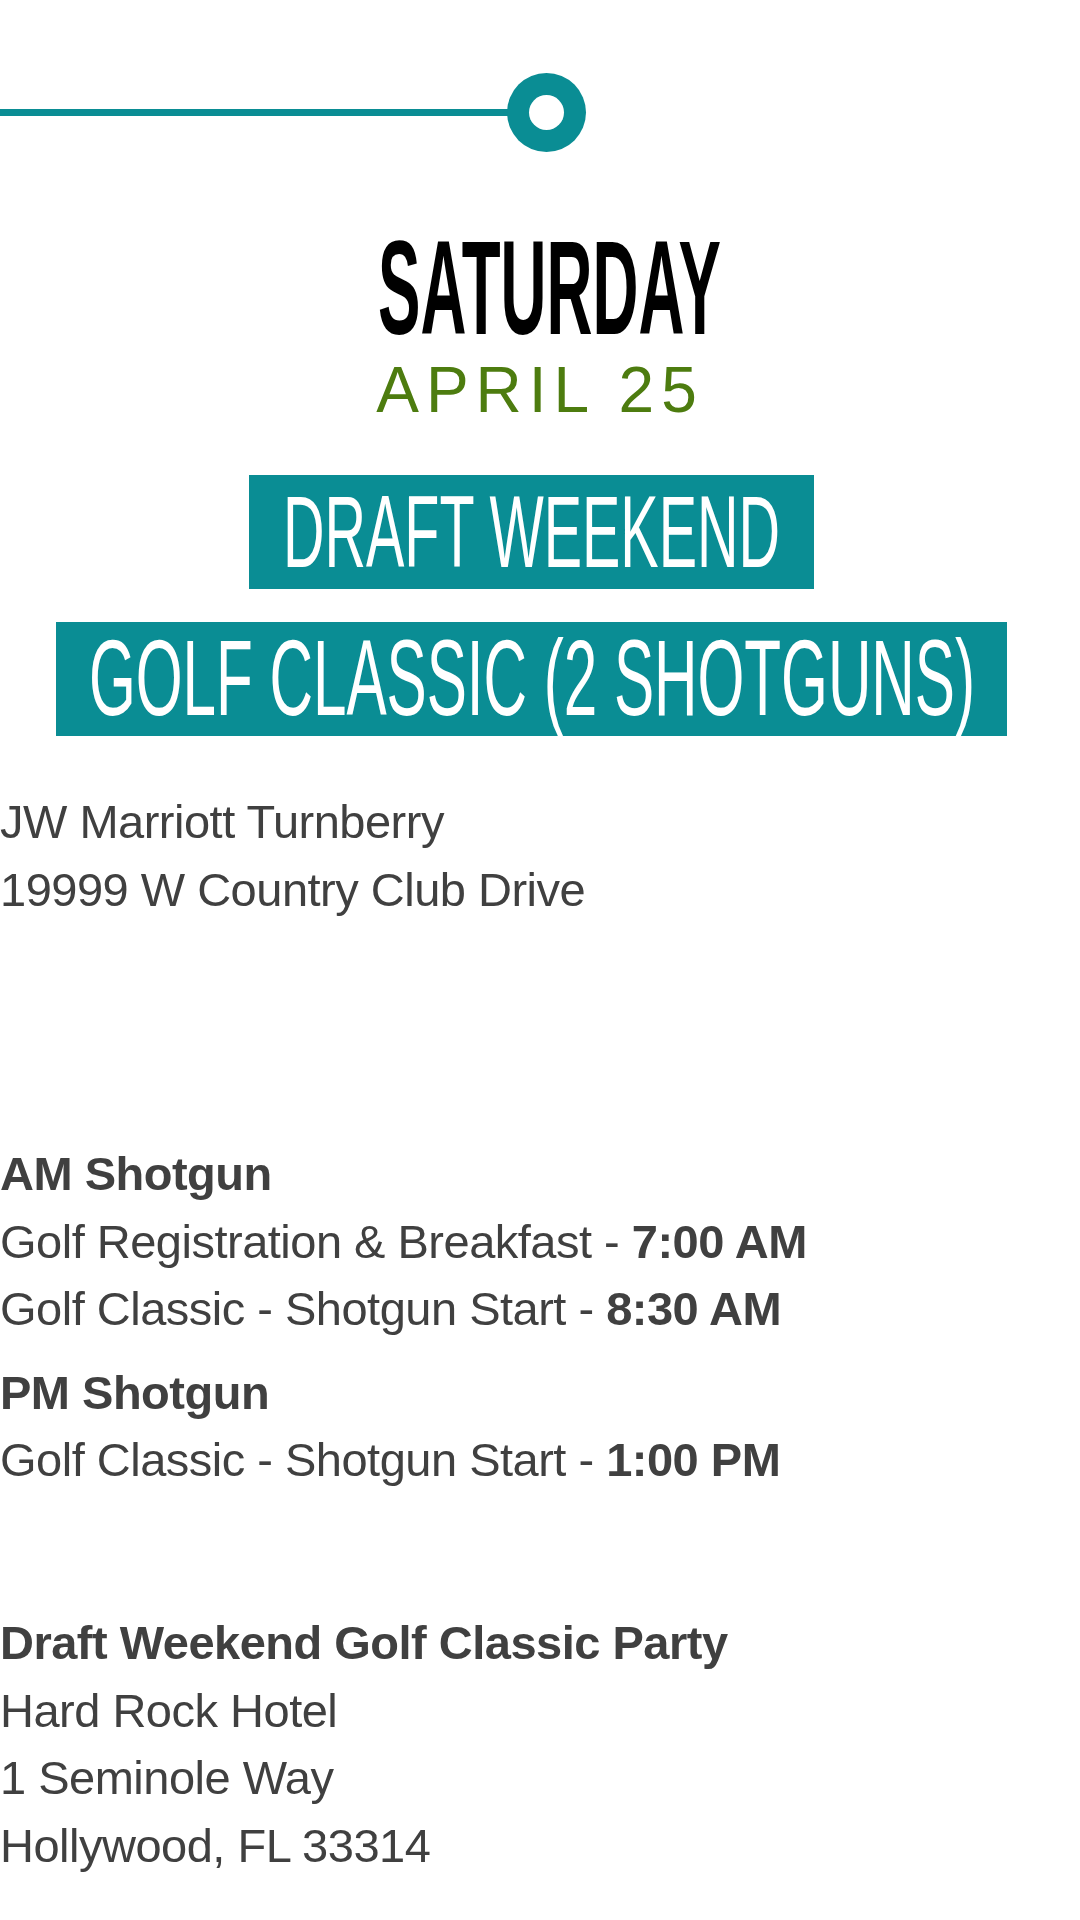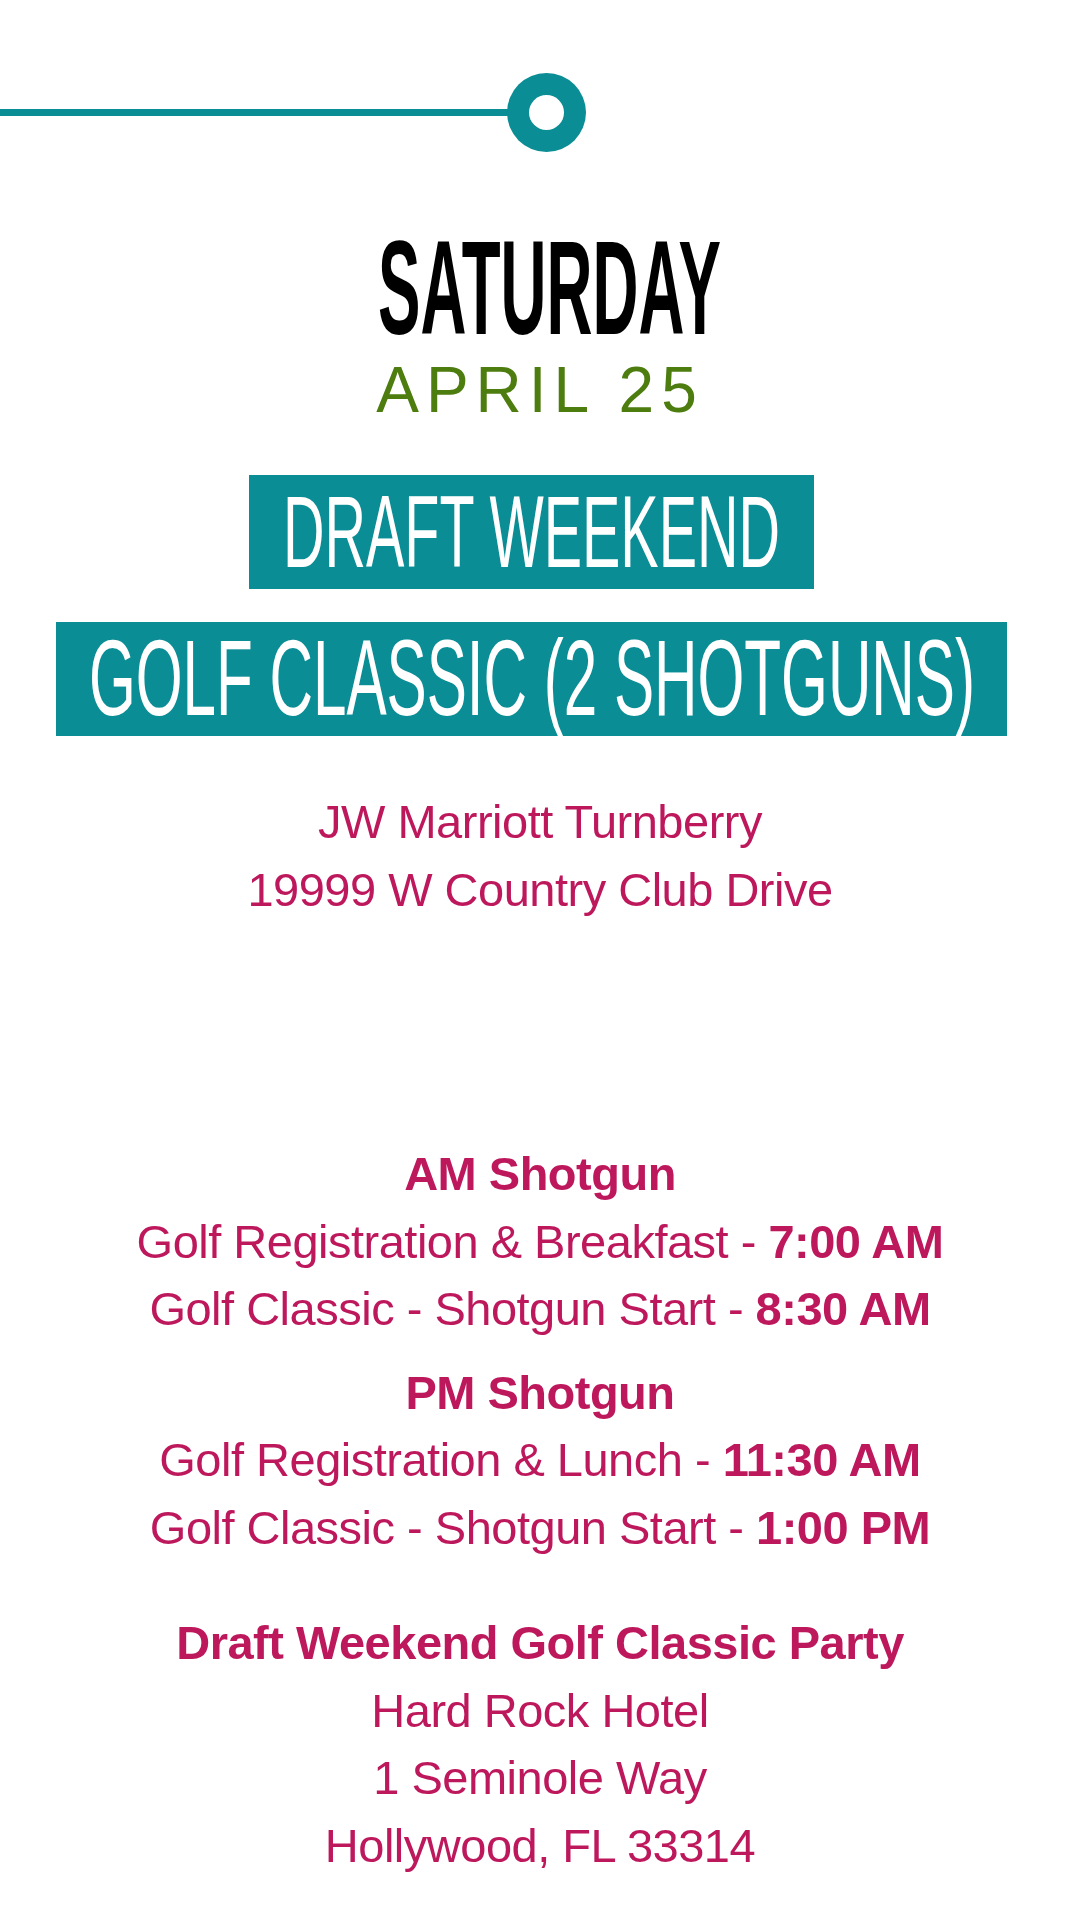--- a/index.html
+++ b/index.html
@@ -83,23 +83,23 @@
     color: #ffffff;
     font-weight: normal;
   }
   .banner-text-1 { font-size: 102px; left: 283px; top: 481px; }
   .banner-text-2 { font-size: 108px; left: 89px; top: 624px; }
 
   .info-block {
     position: absolute;
     left: 0;
     width: 1080px;
-    text-align: center;
+    text-align: left;
     font-family: "Liberation Sans", sans-serif;
-    color: #be185d;
+    color: #404040;
   }
   .info-line {
     display: block;
     height: 67.5px;
     line-height: 67.5px;
     font-size: 47px;
     white-space: nowrap;
     letter-spacing: -0.5px;
   }
   .info-line.bold, .info-line .bold {
@@ -132,21 +132,20 @@
 <div class="info-block venue-1">
   <span class="info-line">JW Marriott Turnberry</span>
   <span class="info-line">19999 W Country Club Drive</span>
 </div>
 
 <div class="info-block schedule">
   <span class="info-line bold">AM Shotgun</span>
   <span class="info-line"><span>Golf Registration &amp; Breakfast - </span><span class="bold">7:00 AM</span></span>
   <span class="info-line"><span>Golf Classic - Shotgun Start - </span><span class="bold">8:30 AM</span></span>
   <span class="info-line bold">PM Shotgun</span>
-  <span class="info-line"><span>Golf Registration &amp; Lunch - </span><span class="bold">11:30 AM</span></span>
   <span class="info-line"><span>Golf Classic - Shotgun Start - </span><span class="bold">1:00 PM</span></span>
 </div>
 
 <div class="info-block venue-2">
   <span class="info-line bold">Draft Weekend Golf Classic Party</span>
   <span class="info-line">Hard Rock Hotel</span>
   <span class="info-line">1 Seminole Way</span>
   <span class="info-line">Hollywood, FL 33314</span>
 </div>
 

